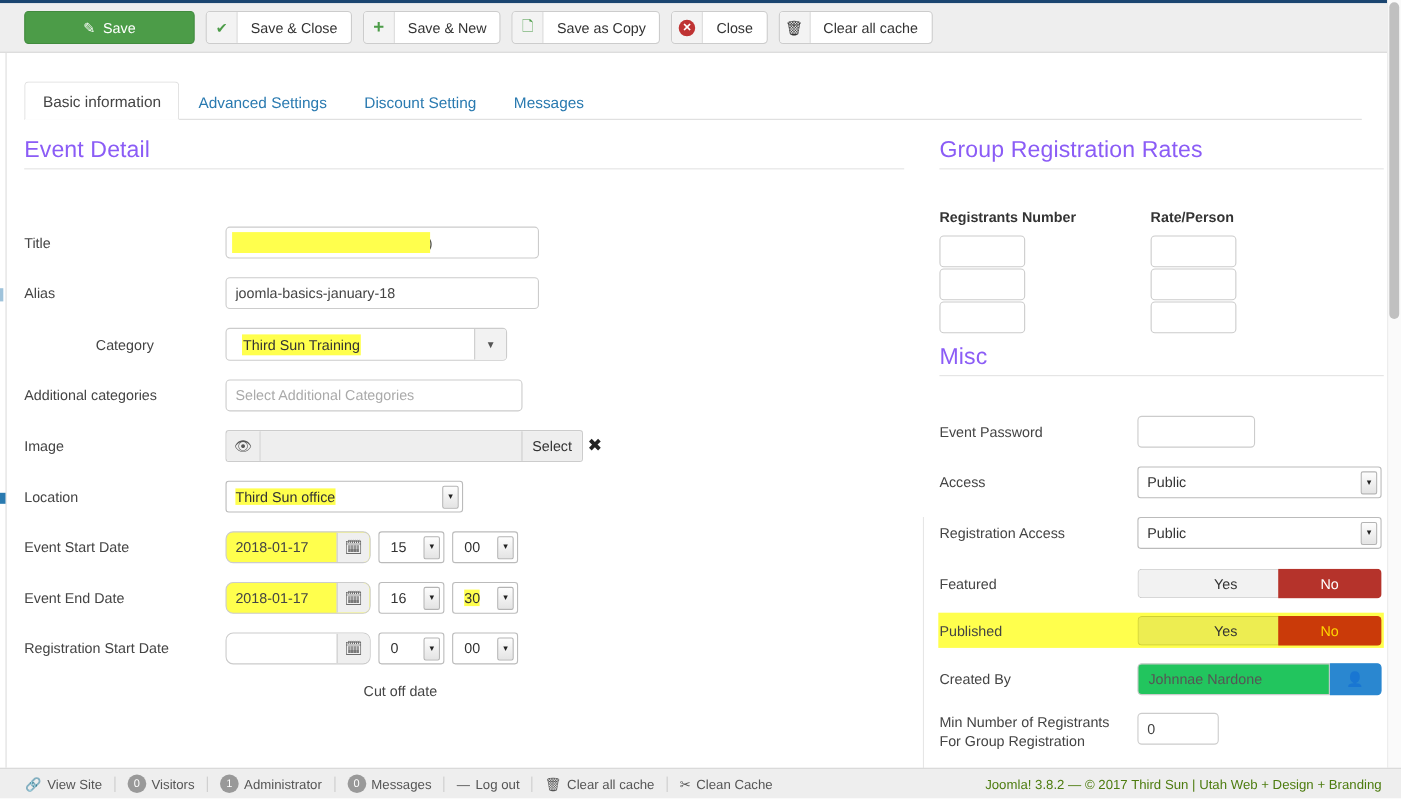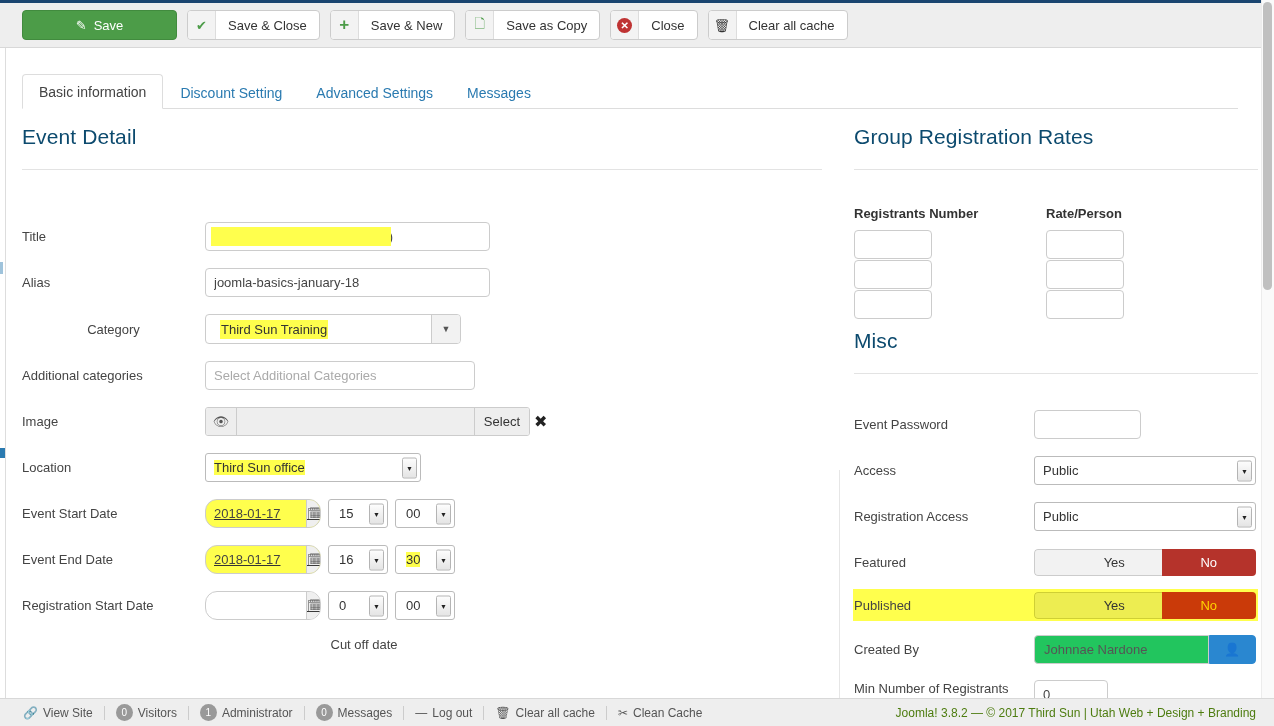--- a/index.html
+++ b/index.html
@@ -94,22 +94,22 @@
     background: #ffffff;
     border-color: #dddddd;
     border-bottom: 1px solid #ffffff;
   }
 
   
   .col-left  { position: absolute; left: 22px;  top: 125px; width: 800px; }
   .col-right { position: absolute; left: 854px; top: 125px; width: 404px; }
 
   .sec-title {
-    font-size: 21px; font-weight: normal; color: #0c4a6e;
-    padding-bottom: 20px; margin: 0;
+    font-size: 21px; font-weight: normal; color: #8b5cf6;
+    padding-bottom: 4px; margin: 0;
     border-bottom: 1px solid #e3e3e3;
     letter-spacing: 0.1px;
   }
 
   .row { display: flex; align-items: center; }
   .lab {
     font-size: 13px; color: #444444;
   }
   .left .lab { width: 183px; flex: 0 0 183px; }
 
@@ -187,22 +187,22 @@
     font-size: 13px; color: #333333; cursor: pointer;
   }
   .imgclear {
     margin-left: 4px; font-size: 16px; color: #222222;
     cursor: pointer; line-height: 1;
   }
 
   
   .dategroup { display: flex; align-items: center; gap: 7px; }
   .dwrap {
-    display: flex; height: 29px; width: 116px;
-    border: 1px solid #cccccc; border-radius: 12px; overflow: hidden; text-decoration: underline;
+    display: flex; height: 29px; width: 132px;
+    border: 1px solid #cccccc; border-radius: 7px; overflow: hidden;
   }
   .dwrap input {
     border: none; border-radius: 0; height: 27px;
     width: 100px; background: transparent;
   }
   .dwrap .calbtn {
     width: 39px; background: #efefef;
     border-left: 1px solid #cccccc;
     display: flex; align-items: center; justify-content: center;
     font-size: 13px; color: #444444; cursor: pointer;
@@ -337,22 +337,22 @@
       <div class="btn">
         <span class="ic dark">🗑</span>
         <span class="lbl">Clear all cache</span>
       </div>
 
     </div>
   </div>
 
   <div class="tabs">
     <div class="tab active">Basic information</div>
+    <div class="tab">Advanced Settings</div>
     <div class="tab">Discount Setting</div>
-    <div class="tab">Advanced Settings</div>
     <div class="tab">Messages</div>
   </div>
 
   <div class="col-left left">
 
     <h2 class="sec-title">Event Detail</h2>
 
     <div class="row" style="margin-top:52px;">
       <div class="lab">Title</div>
       <div style="position:relative;">

